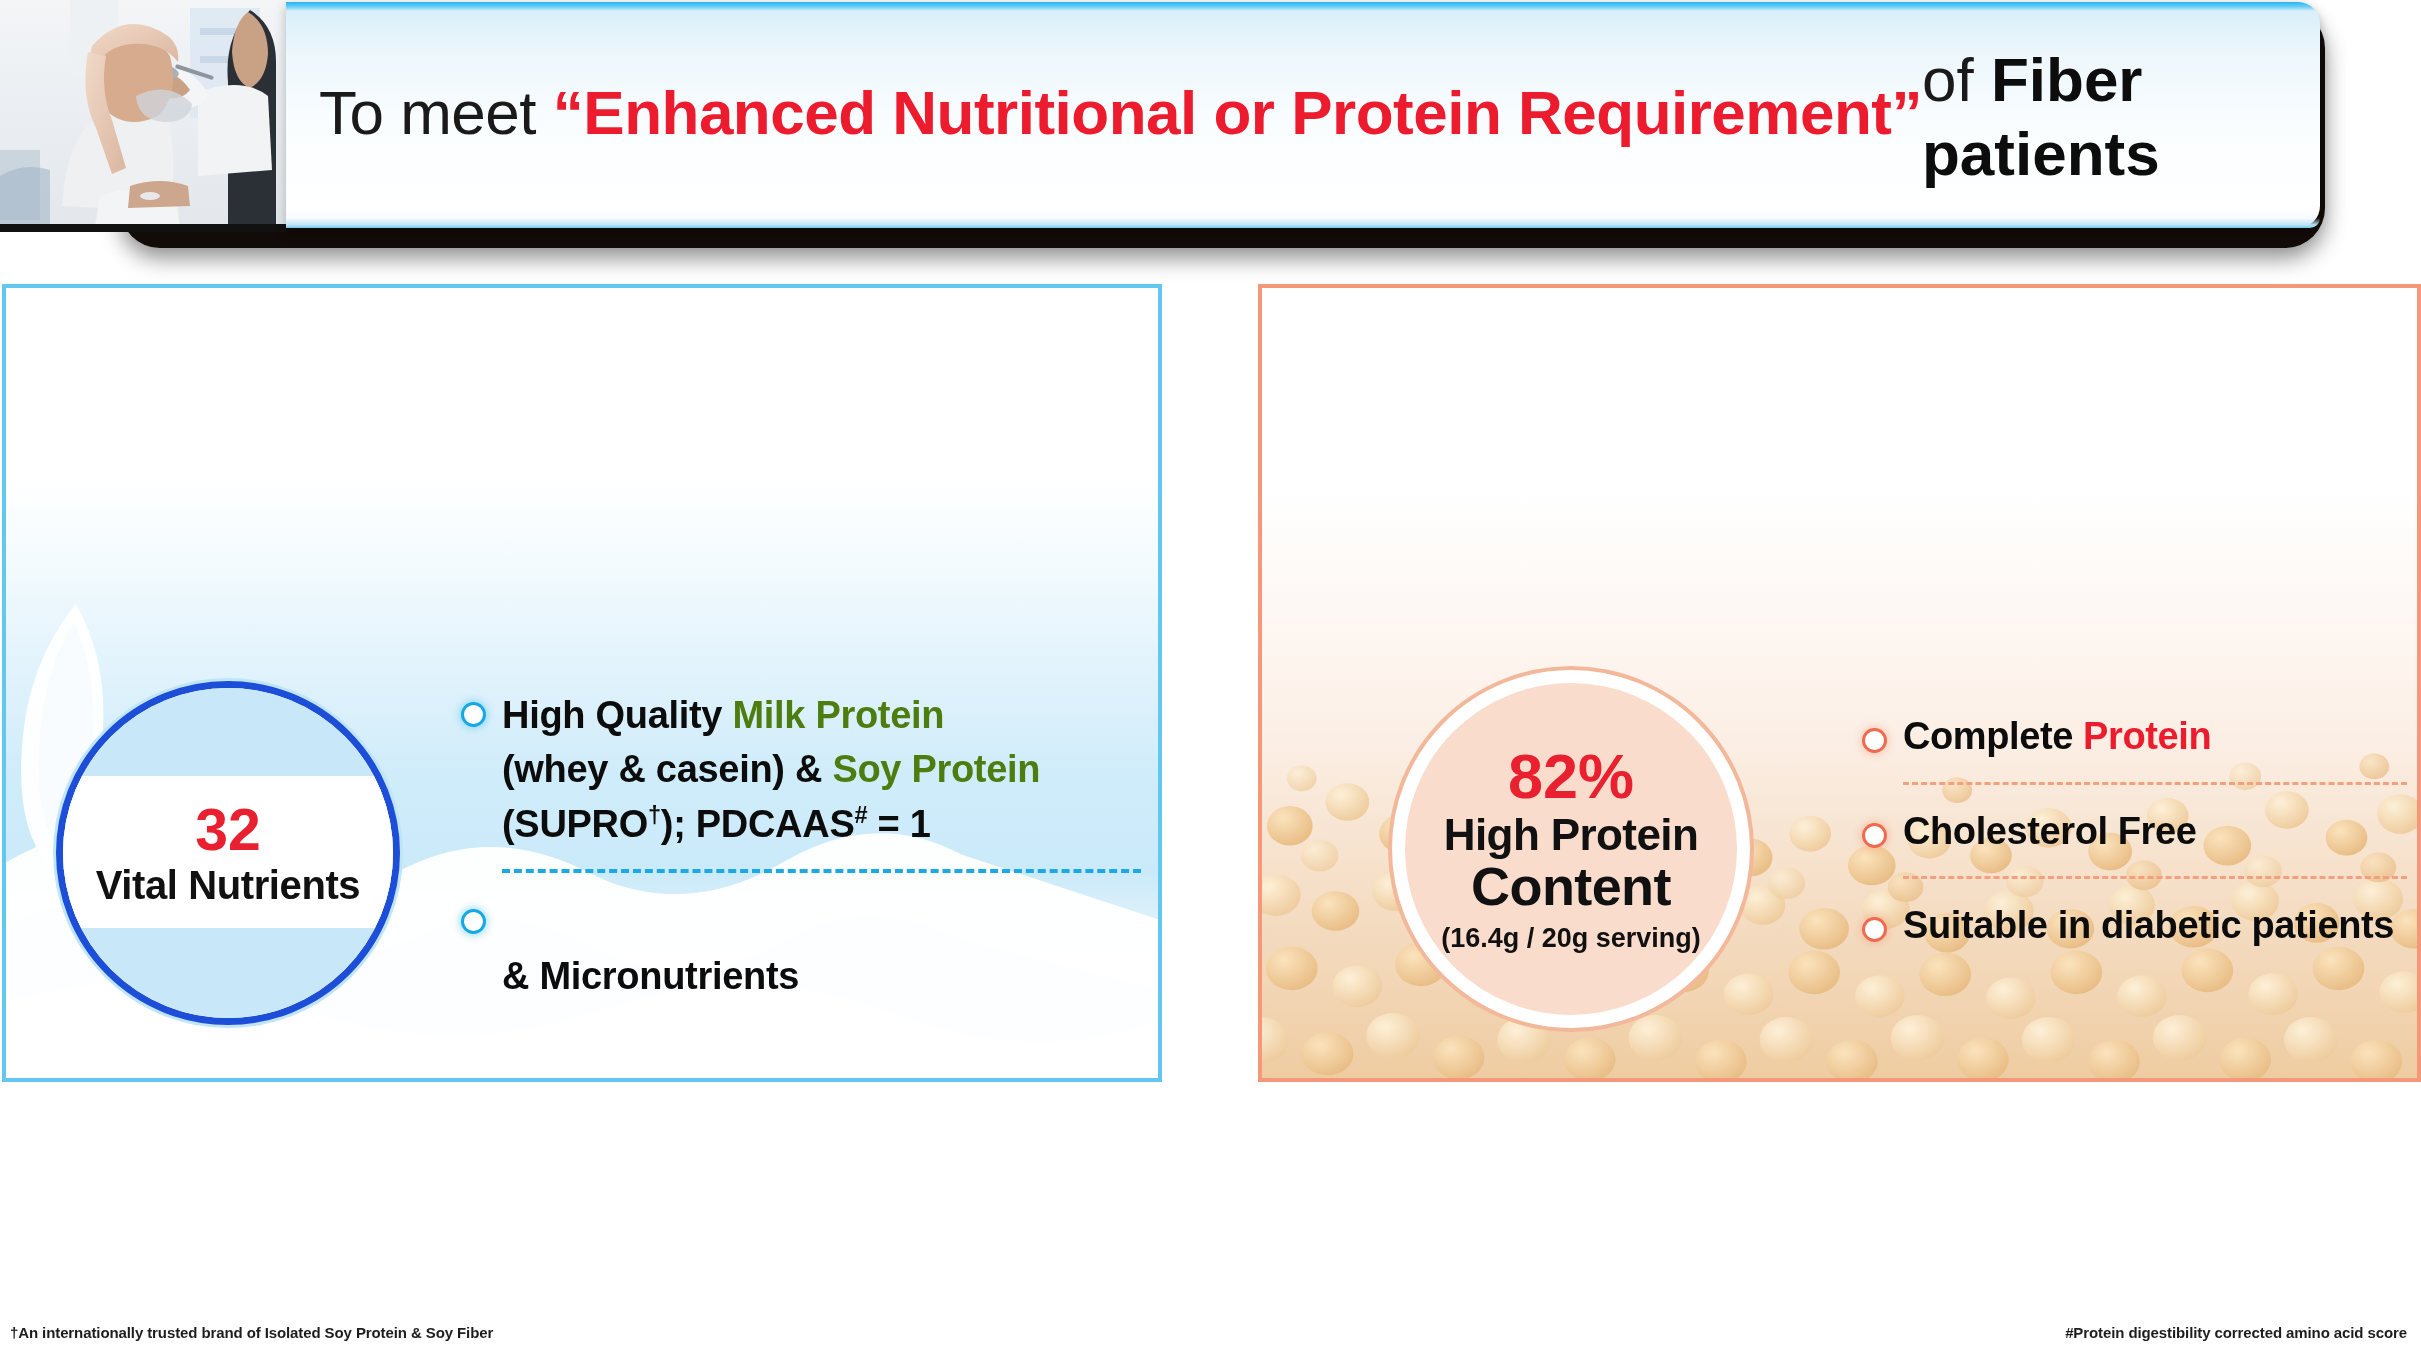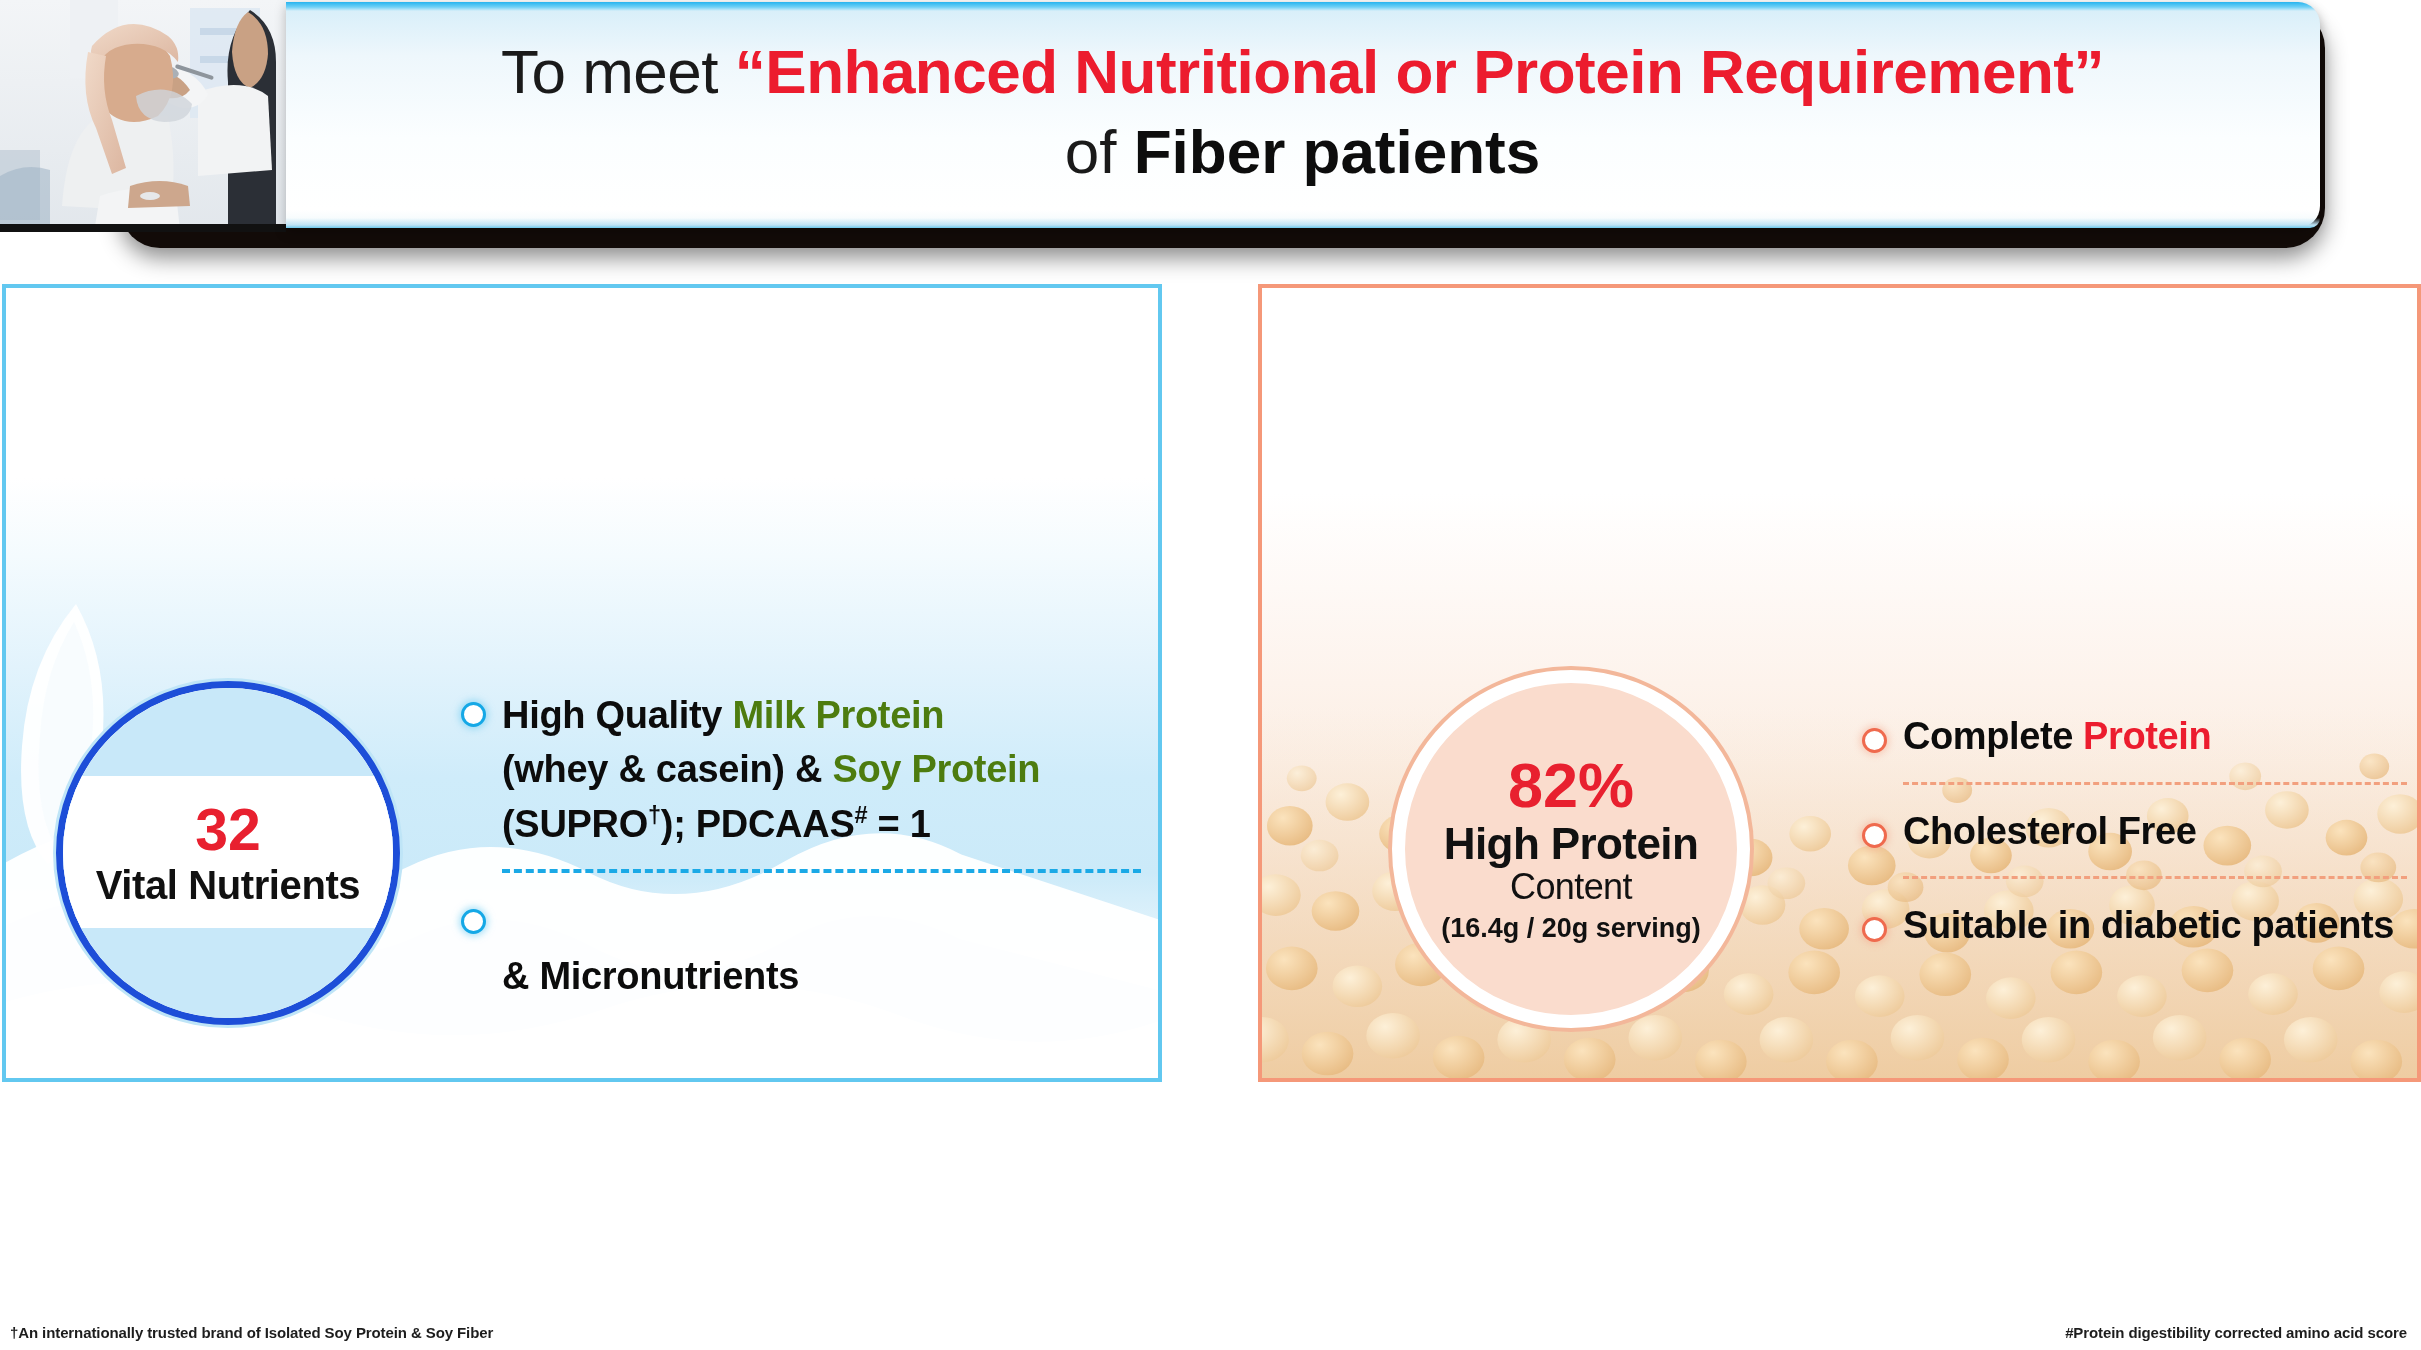--- a/index.html
+++ b/index.html
@@ -26,21 +26,21 @@
   }
   .photo-canvas { position:absolute; inset:0; }
 
   .header-banner {
     position:absolute; left:286px; top:2px; width:2034px; height:226px;
     background:
       linear-gradient(180deg, #27b4ef 0%, #6fd0f6 5px, #d9eff9 9px, #eef7fc 24%, #fbfeff 60%, #ffffff 92%, #eef7fb 100%),
       #f4fbfe;
     border-top-right-radius:22px; border-bottom-right-radius:22px;
     box-shadow: 0 4px 12px rgba(0,0,0,.25);
-    display:flex; flex-direction:column; align-items:center; justify-content:center;
+    display:flex; align-items:center; justify-content:center;
     padding: 6px 34px 10px 33px;
   }
   .header-banner::after {
     content:""; position:absolute; left:0; bottom:0; width:100%; height:10px;
     background: linear-gradient(180deg, rgba(160,215,240,0) 0%, #bfe3f5 70%, #6cc8ec 100%);
     border-bottom-right-radius:22px;
   }
   .title-l1 {
     font-size:62px; line-height:1.12; white-space:nowrap;
     font-family:"Liberation Sans", sans-serif; letter-spacing:-0.5px;
@@ -101,21 +101,21 @@
     position:absolute; left:130px; top:382px; width:358px; height:358px;
     border-radius:50%;
     background:#fadccd;
     border:13px solid #ffffff;
     box-shadow: 0 0 0 4px #f3b79a;
     display:flex; flex-direction:column; align-items:center; justify-content:center;
     text-align:center;
   }
   .cr-num { font-size:63px; font-weight:700; color:#e8202f; line-height:1; }
   .cr-l1  { font-size:44px; font-weight:700; color:#111; line-height:1.06; margin-top:4px; letter-spacing:-0.6px;}
-  .cr-l2  { font-size:36px; font-weight:400; color:#111; line-height:1.06; letter-spacing:-0.6px;text-align:center;}
+  .cr-l2  { font-size:54px; font-weight:700; color:#111; line-height:1.06; letter-spacing:-0.6px;text-align:center;}
   .cr-sub { font-size:27px; font-weight:700; color:#111; line-height:1.1; margin-top:8px; }
 
   
   .list { position:absolute; z-index:5; }
   .list-left  { left:455px; top:400px; width:680px; }
   .list-right { left:600px; top:398px; width:545px;margin-top:28px; }
 
   .bullet-row { display:flex; align-items:flex-start; }
   .bullet-mark {
     flex:0 0 auto; width:25px; height:25px; border-radius:50%;

